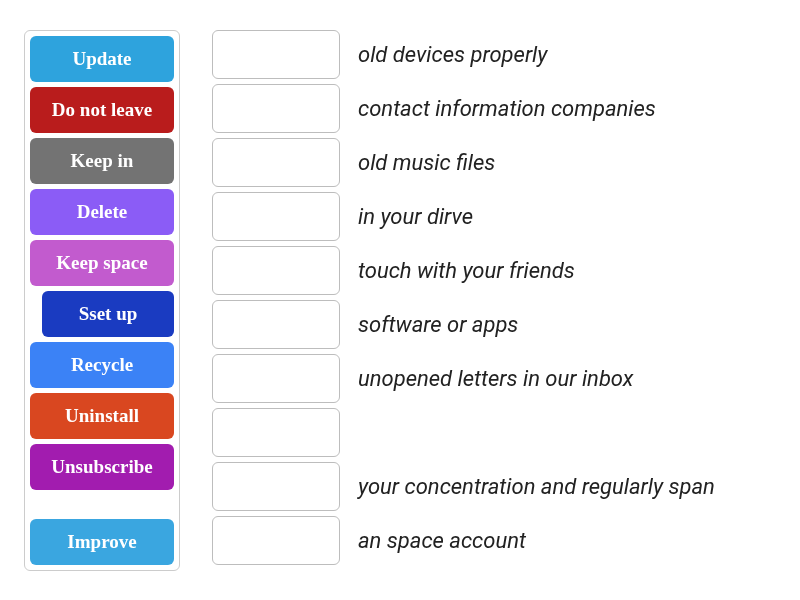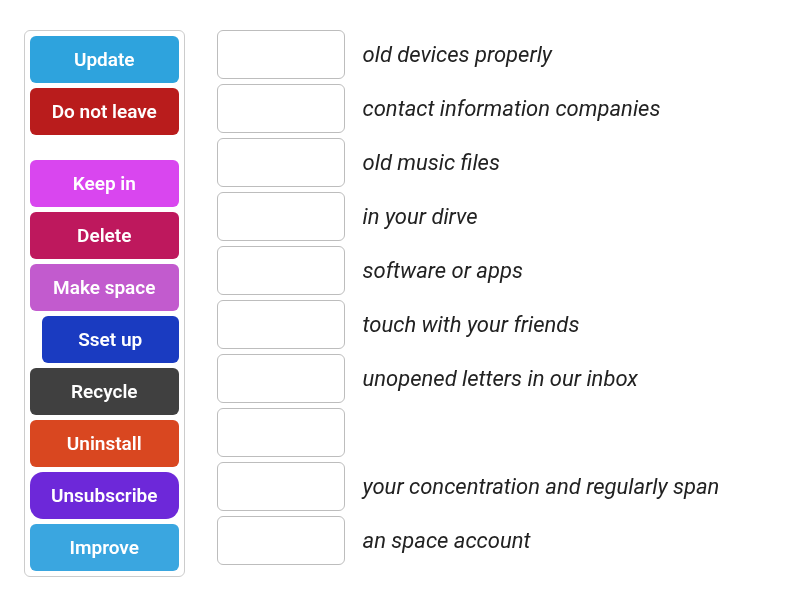--- a/index.html
+++ b/index.html
@@ -24,31 +24,32 @@
   .word-tile {
     color: #fff;
     font-weight: 600;
     font-size: 19px;
     text-align: center;
     padding: 12px 21px;
     border-radius: 6px;
     cursor: grab;
     min-width: 132px;
     user-select: none;
+    font-family: Liberation Serif, serif;
   }
   .c0 { background: #2ea3dd; }
   .c1 { background: #b91c1c; }
-  .c2 { background: #d946ef; margin-top: 20px; }
-  .c3 { background: #be185d; }
+  .c2 { background: #737373; }
+  .c3 { background: #8b5cf6; }
   .c4 { background: #c25bce; }
   .c5 { background: #1a3bc1; margin-left: 12px; }
-  .c6 { background: #404040; }
+  .c6 { background: #3b82f6; }
   .c7 { background: #d94720; }
-  .c8 { background: #6d28d9; border-radius: 13px; }
-  .c9 { background: #3aa6e0; }
+  .c8 { background: #a21caf; }
+  .c9 { background: #3aa6e0; margin-top: 24px; }
   .targets {
     display: flex;
     flex-direction: column;
     gap: 5px;
     font-style: italic;
   }
   .target-row {
     display: flex;
     align-items: center;
     gap: 18px;
@@ -69,21 +70,21 @@
 </head>
 <body>
 
 <div class="container">
 
   <div class="word-bank">
     <div class="word-tile c0">Update</div>
     <div class="word-tile c1">Do not leave</div>
     <div class="word-tile c2">Keep in</div>
     <div class="word-tile c3">Delete</div>
-    <div class="word-tile c4">Make space</div>
+    <div class="word-tile c4">Keep space</div>
     <div class="word-tile c5">Sset up</div>
     <div class="word-tile c6">Recycle</div>
     <div class="word-tile c7">Uninstall</div>
     <div class="word-tile c8">Unsubscribe</div>
     <div class="word-tile c9">Improve</div>
   </div>
 
   <div class="targets">
     <div class="target-row">
       <div class="drop-slot"></div>
@@ -96,25 +97,25 @@
     <div class="target-row">
       <div class="drop-slot"></div>
       <span class="phrase">old music files</span>
     </div>
     <div class="target-row">
       <div class="drop-slot"></div>
       <span class="phrase">in your dirve</span>
     </div>
     <div class="target-row">
       <div class="drop-slot"></div>
-      <span class="phrase">software or apps</span>
+      <span class="phrase">touch with your friends</span>
     </div>
     <div class="target-row">
       <div class="drop-slot"></div>
-      <span class="phrase">touch with your friends</span>
+      <span class="phrase">software or apps</span>
     </div>
     <div class="target-row">
       <div class="drop-slot"></div>
       <span class="phrase">unopened letters in our inbox</span>
     </div>
     <div class="target-row">
       <div class="drop-slot"></div>
     </div>
     <div class="target-row">
       <div class="drop-slot"></div>

